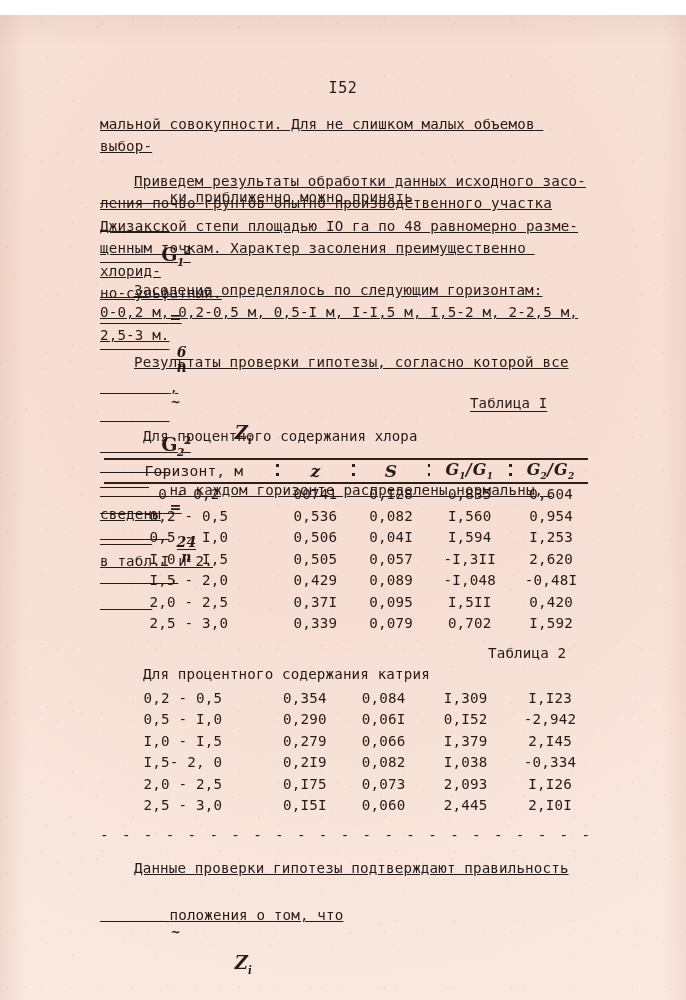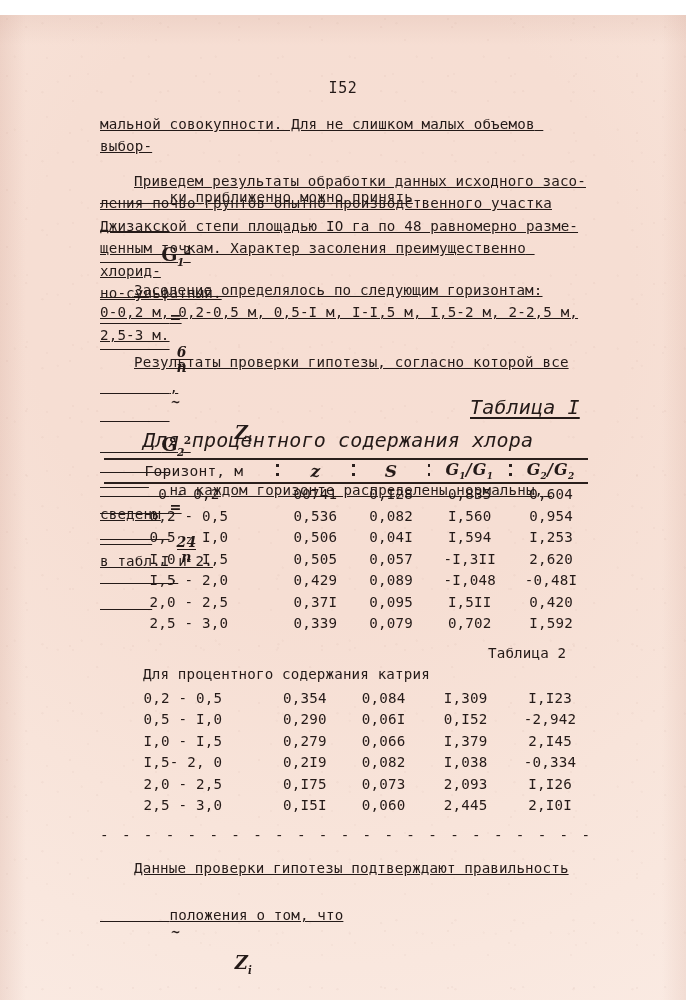--- a/index.html
+++ b/index.html
@@ -116,23 +116,22 @@
   }
   .zsym .tilde {
     position: absolute;
     left: 1px; top: -7px;
     font-size: 12px;
     font-weight: 700;
   }
 
   .tbl-title {
     position: absolute;
-    font-size: 20px;
+    font-size: 14px;
     letter-spacing: .15px;
-    font-style: italic;
   }
   .underline { text-decoration: underline; text-underline-offset: 2.5px; }
 
   table.dt {
     position: absolute;
     left: 104px;
     width: 484px;
     border-collapse: collapse;
     font-size: 14.2px;
     letter-spacing: .2px;

